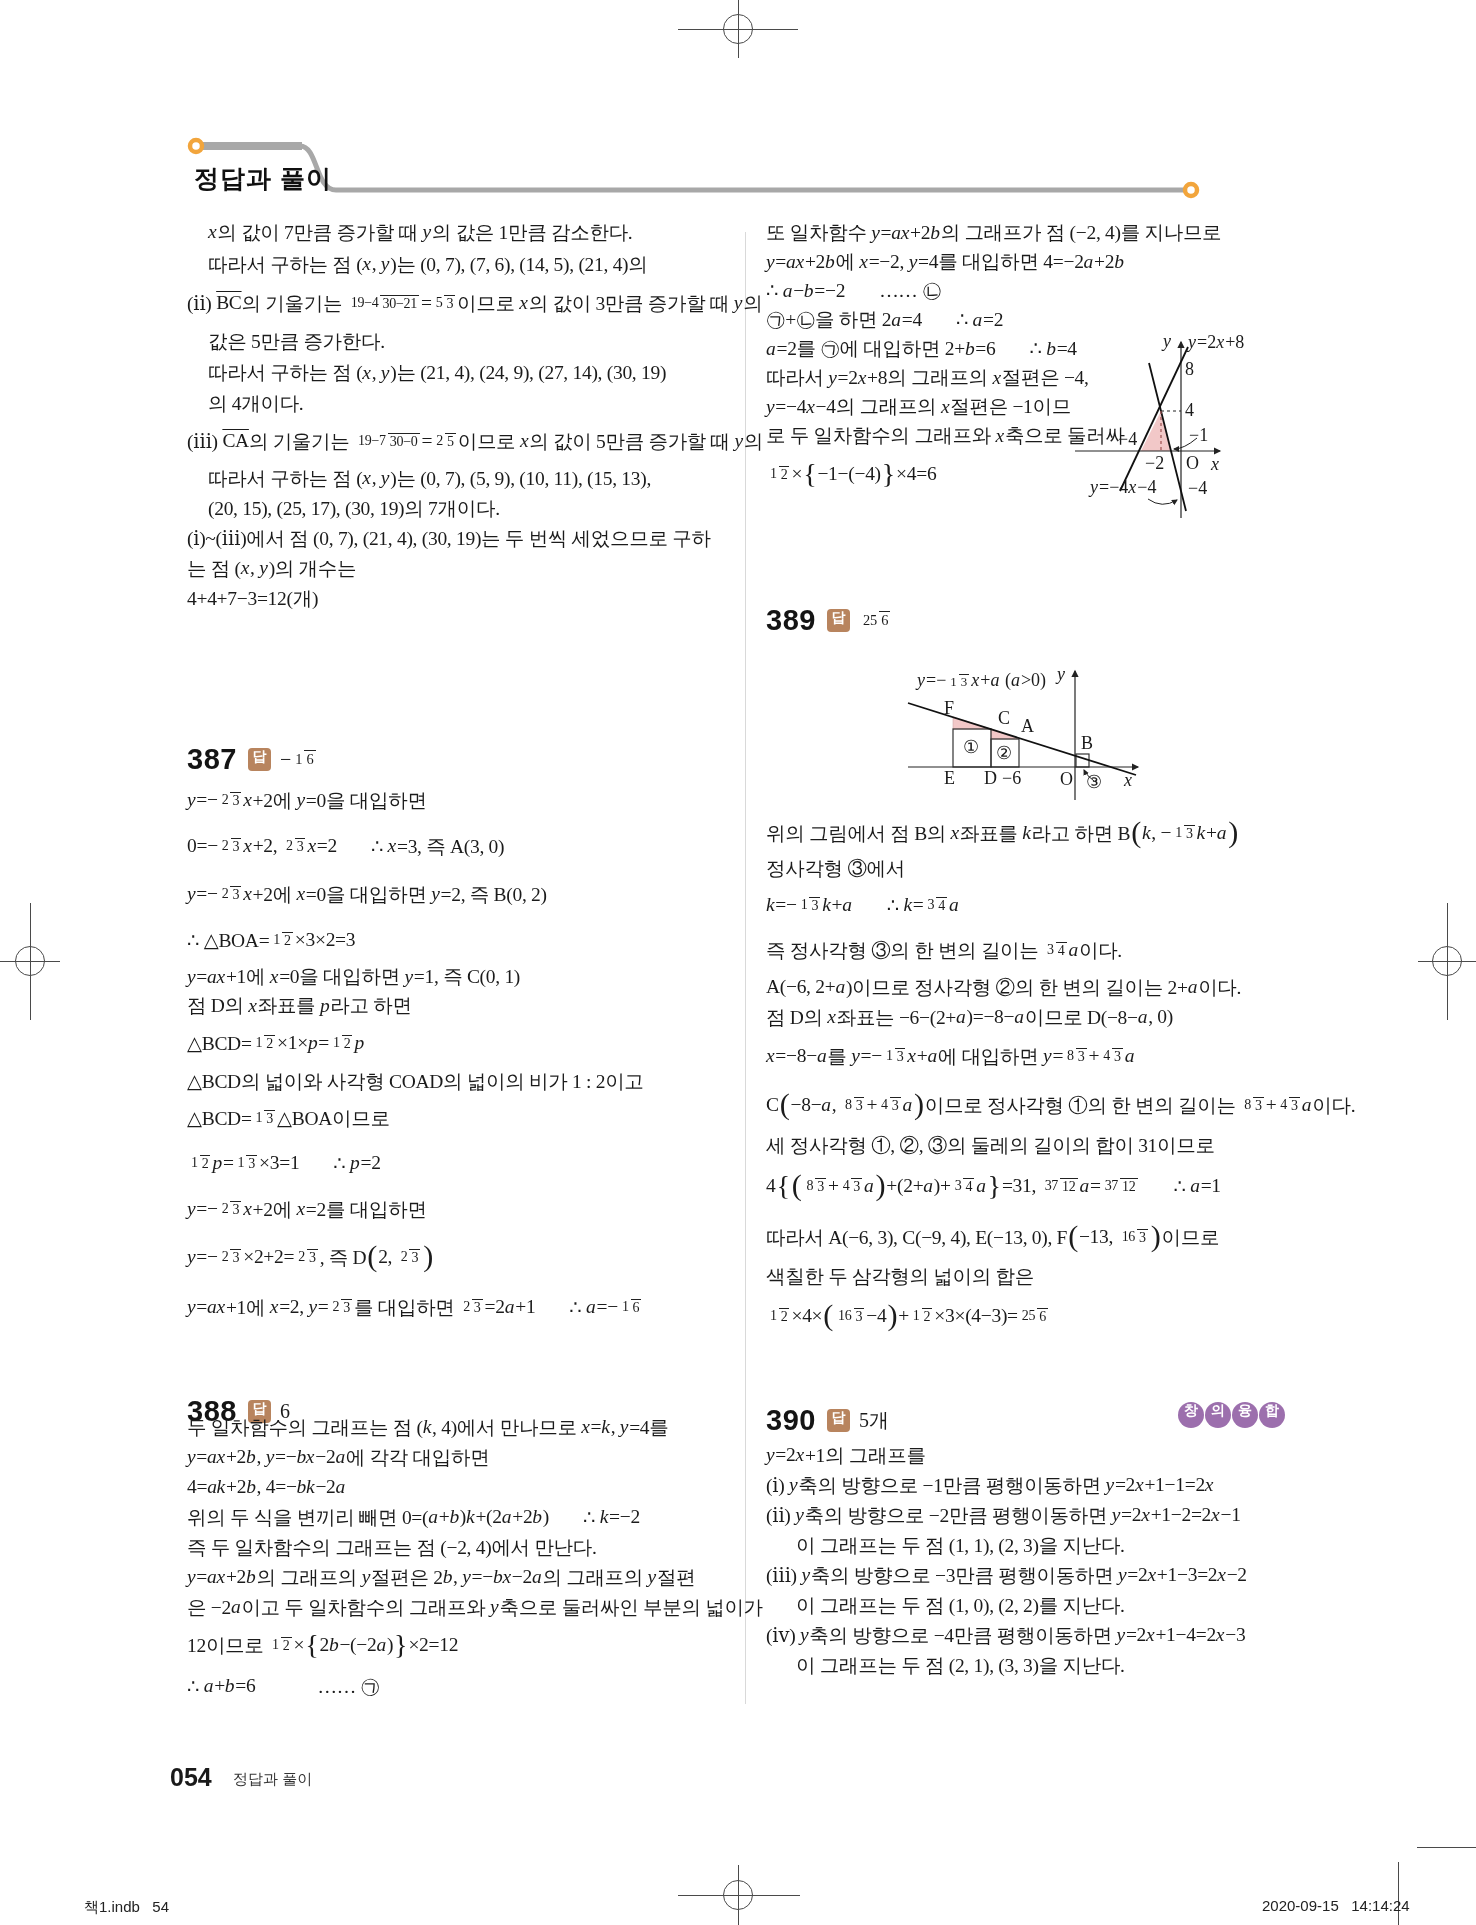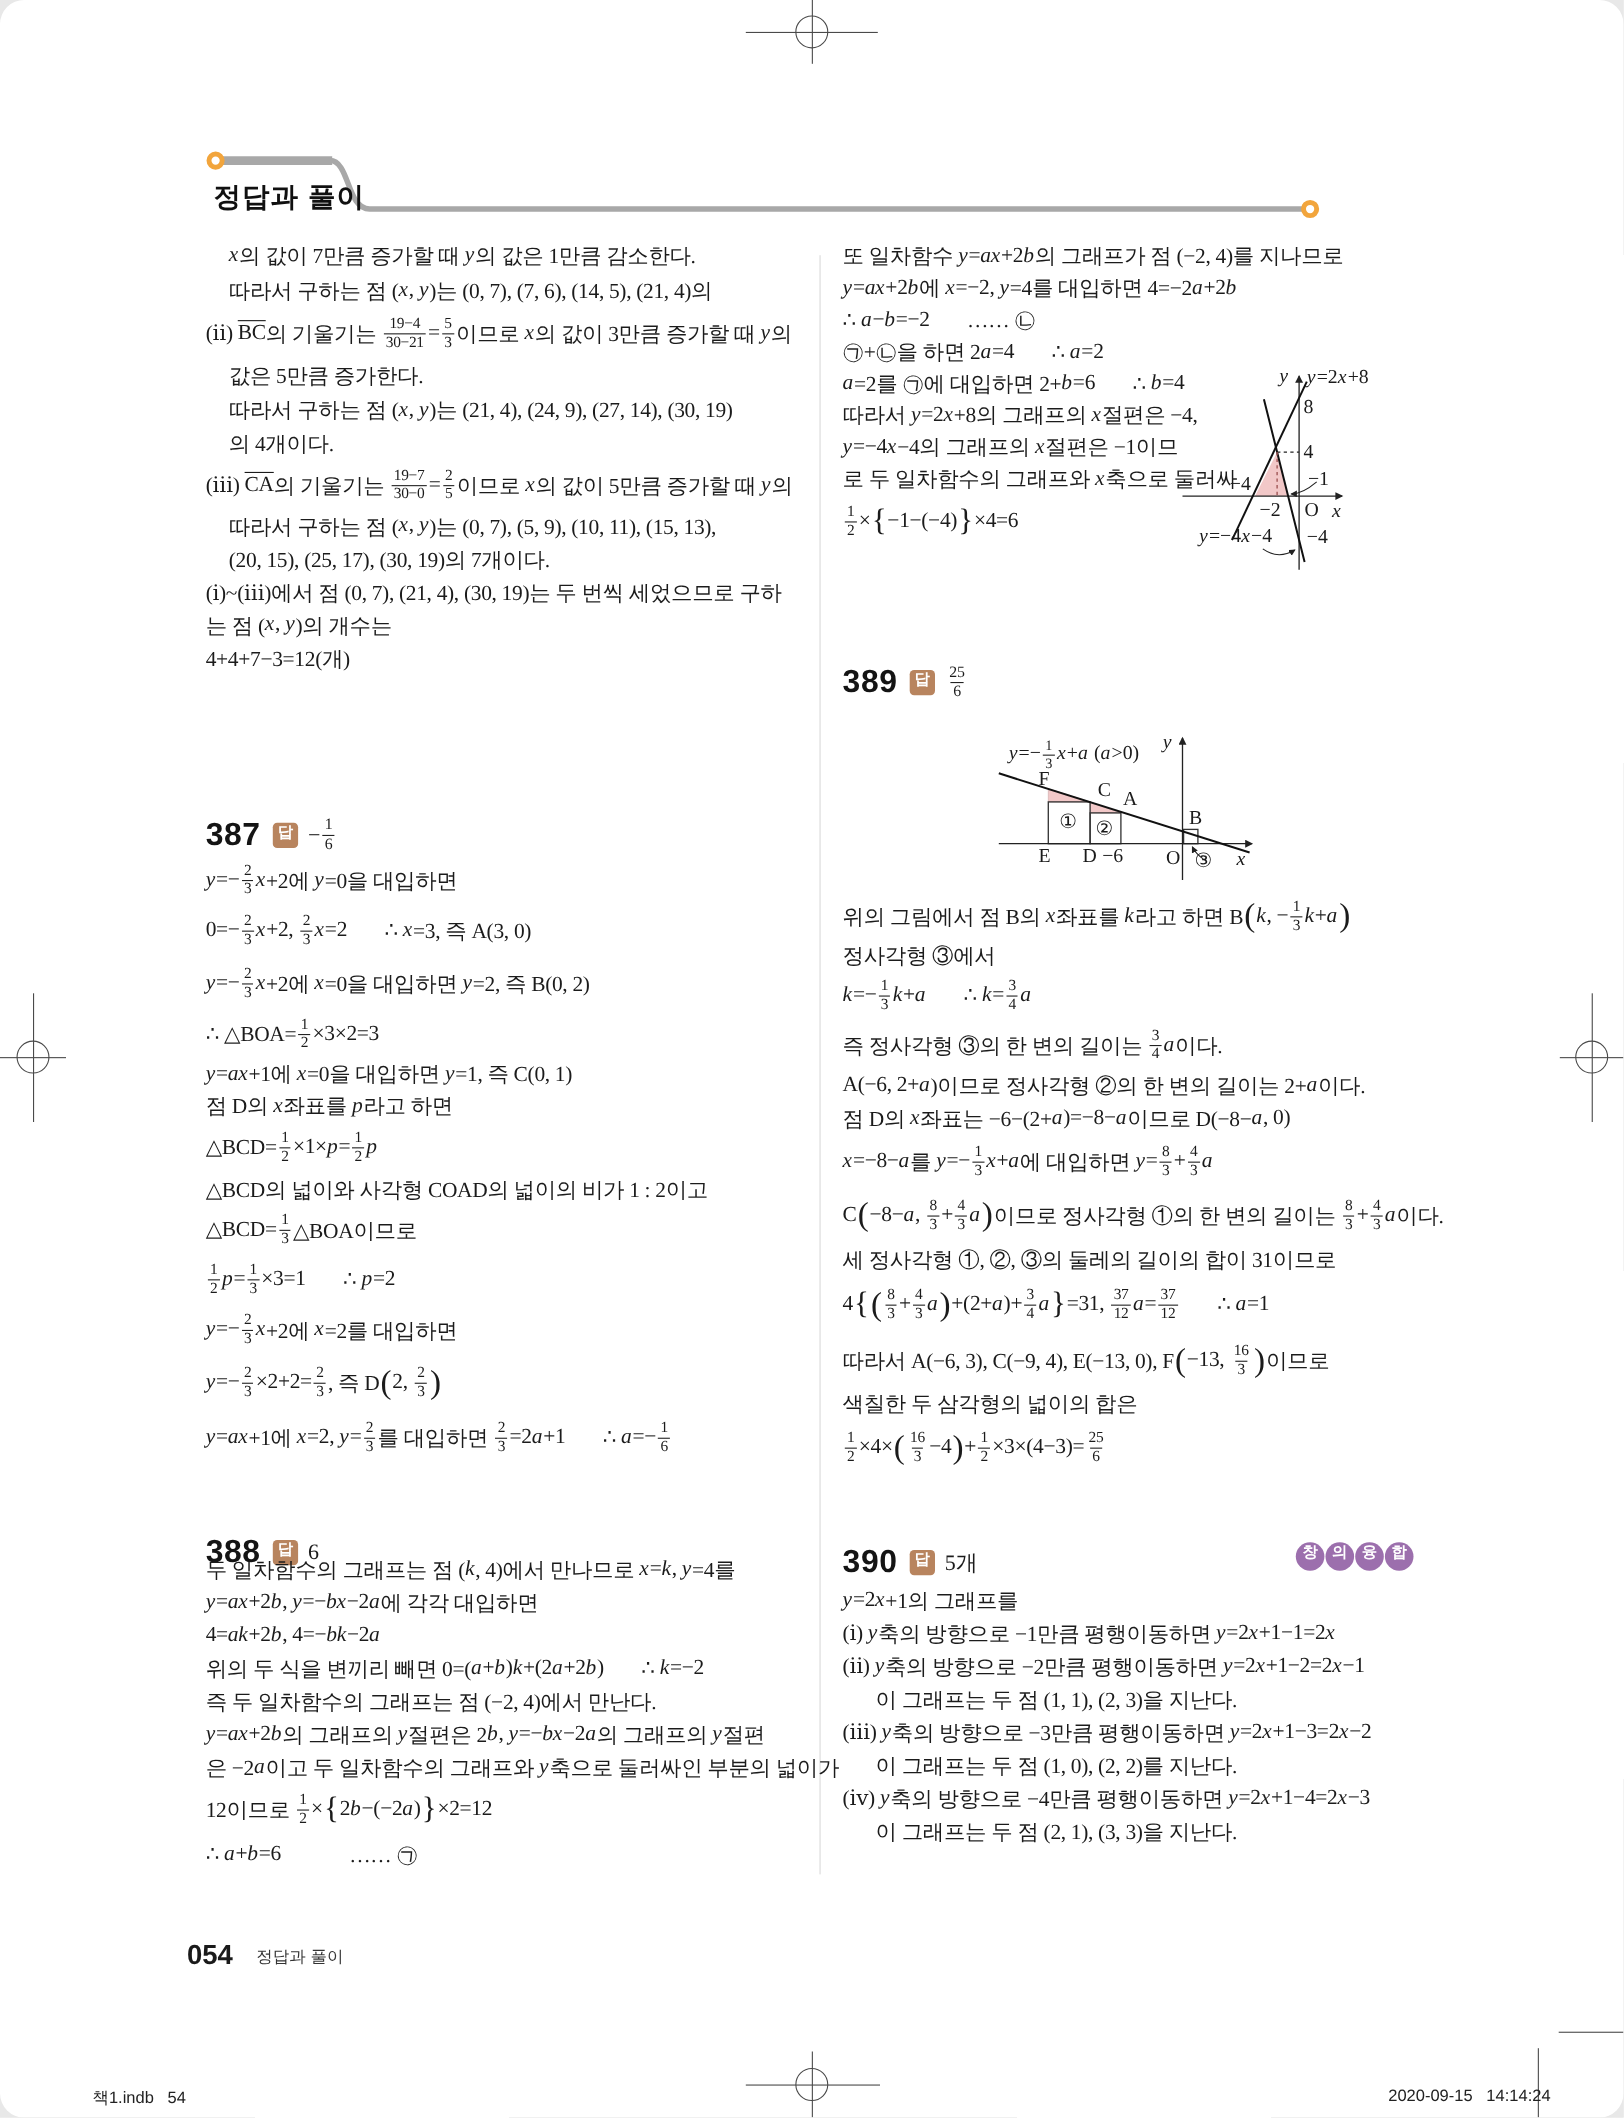--- a/index.html
+++ b/index.html
@@ -1,28 +1,28 @@
 <!DOCTYPE html>
 <html><head>
 <meta charset="utf-8">
 <style>
   html,body{margin:0;padding:0;background:#e8e8e8;}
   #page{position:relative;width:1476px;height:1925px;background:#ffffff;overflow:hidden;
-        font-family:"Liberation Serif","DejaVu Serif",serif;color:#1b1b1b;border-radius:22px;}
+        font-family:"Liberation Serif","DejaVu Serif",serif;color:#1b1b1b;}
   .abs{position:absolute;}
   
   #hdr-title{position:absolute;left:194px;top:162px;font:700 25px "Liberation Sans","DejaVu Sans",sans-serif;color:#101010;letter-spacing:1px;}
   
   .col{position:absolute;}
   .ln{display:flex;align-items:center;white-space:pre;font-size:19.5px;letter-spacing:-0.3px;height:30px;}
   .h28{height:28px}.h29{height:29px}.h30{height:30px}.h31{height:31px}.h32{height:32px}
   .h36{height:36px}.h42{height:42px}.h44{height:44px}.h46{height:46px}.h48{height:48px}.h50{height:50px}.h52{height:52px}
   .ind{padding-left:21px}.ind2{padding-left:30px}
   i{font-style:italic;padding-right:1px;}
-  .fr{display:inline-flex;flex-direction:column;align-items:center;vertical-align:middle;
+  .fr{display:inline-flex;flex-direction:row;align-items:center;vertical-align:middle;
       font-size:0.72em;line-height:1.12;margin:0 2px;text-align:center;}
   .fr .fd{border-top:1.4px solid #222;padding:0 2px;}
   .fr .fn{padding:0 2px;}
   .ol{text-decoration:overline;}
   .bp{font-size:1.55em;font-weight:400;line-height:0.9;margin:0 1px;}
   .bb{font-size:1.45em;font-weight:400;line-height:0.9;margin:0 1px;}
   .gap{display:inline-block;width:34px;}
   .gap2{display:inline-block;width:62px;}
   
   .prob{position:absolute;display:flex;align-items:center;height:52px;}

